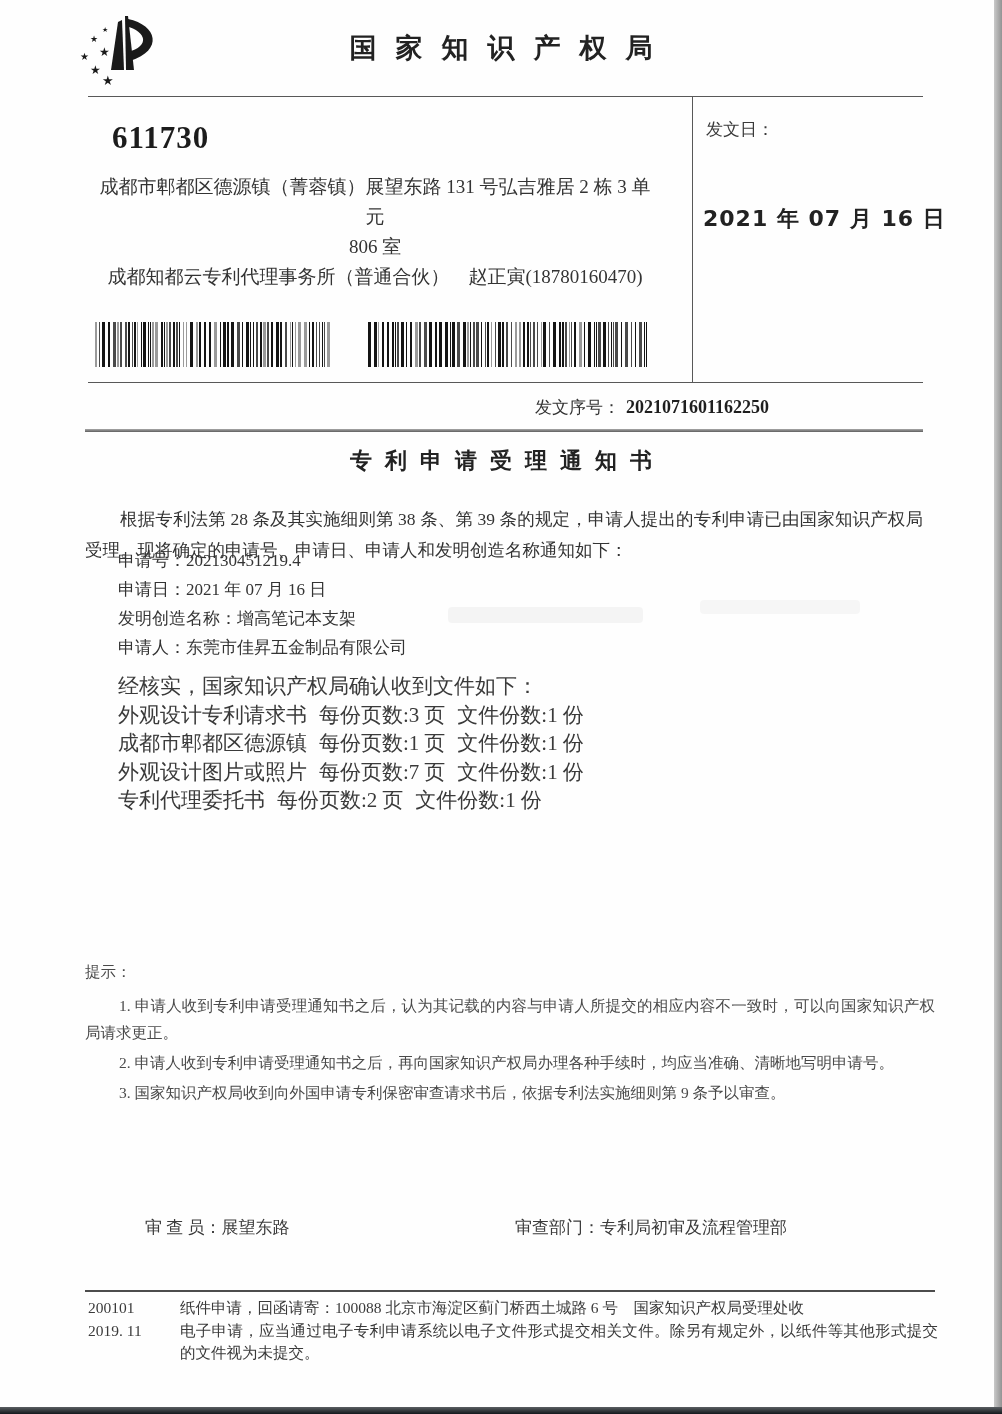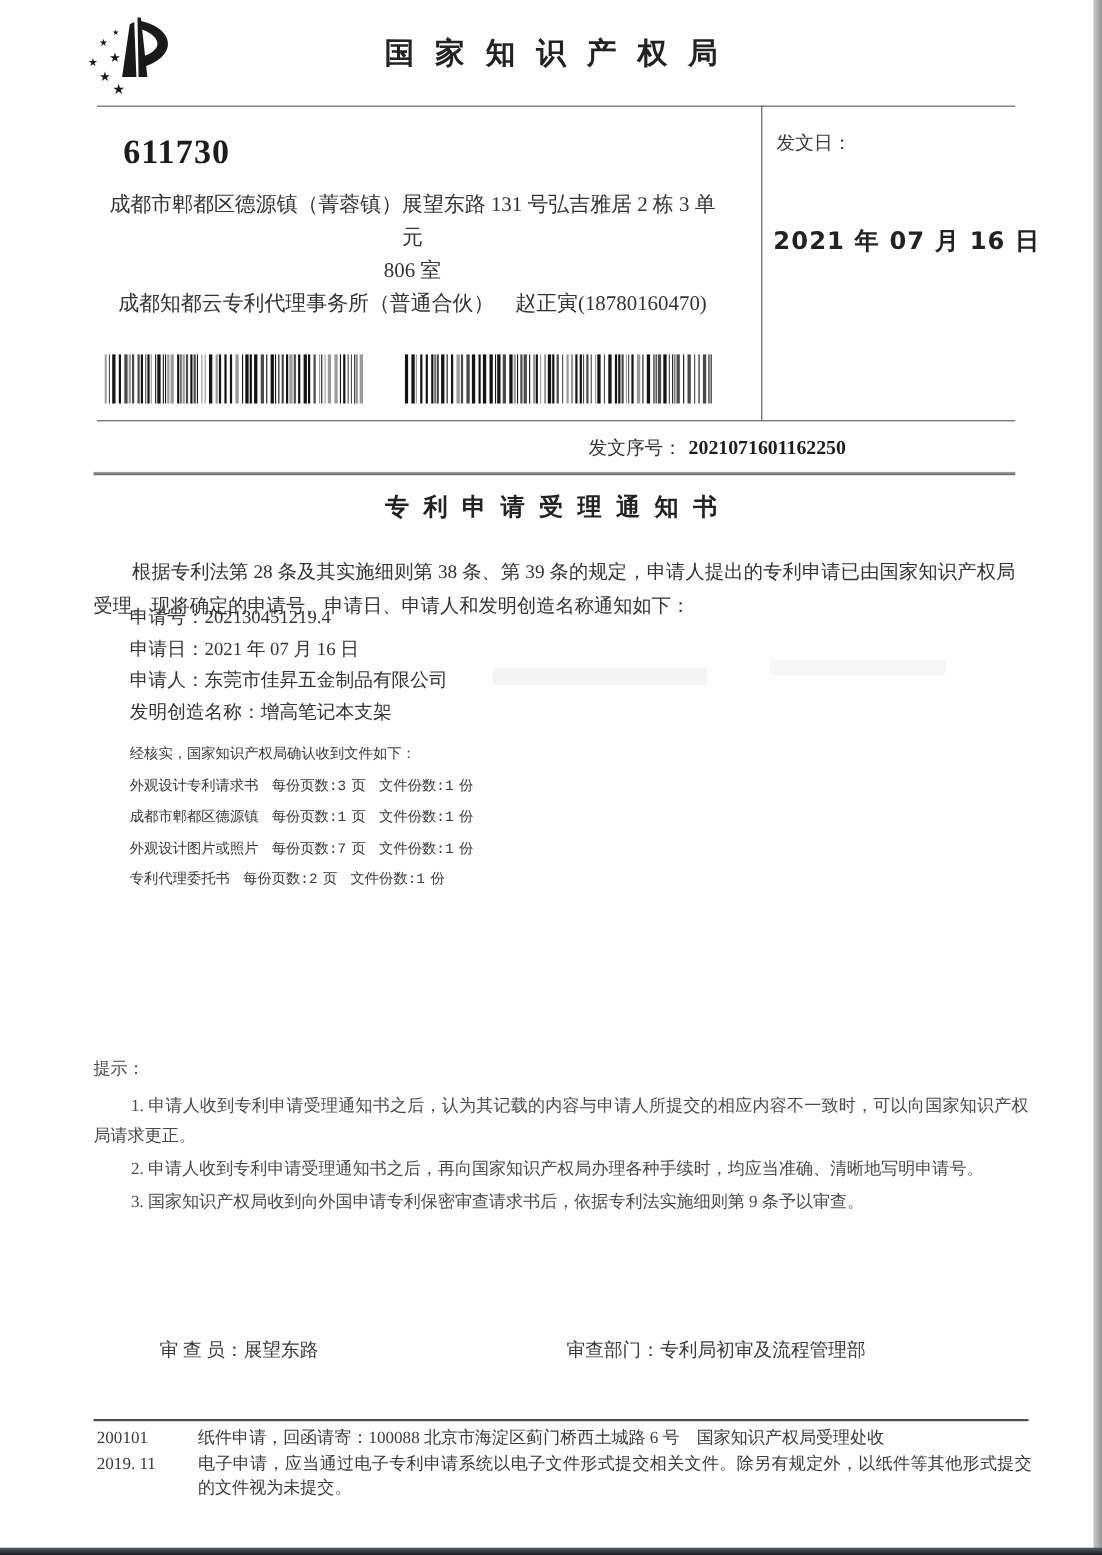--- a/index.html
+++ b/index.html
@@ -42,21 +42,21 @@
   .num-right{left:535px;}
   .num-val{font-weight:bold;font-size:18px;color:#1e1e1e;margin-left:6px;}
   
   .notice-title{
     left:0;right:0;top:446px;text-align:center;
     font-size:22px;font-weight:bold;letter-spacing:13px;padding-left:13px;color:#222;
   }
   .intro{left:85px;top:486px;width:838px;font-size:17.5px;line-height:31px;
     text-indent:2em;text-align:justify;color:#333;}
   .fields{left:118px;top:546px;font-size:17px;line-height:29px;color:#333;}
-  .received{left:118px;top:672px;font-size:13px;line-height:28.5px;color:#3a3a3a;font-family:Liberation Mono, monospace;}
+  .received{left:118px;top:672px;font-size:21px;line-height:28.5px;color:#3a3a3a;}
   .doc-sep{margin-left:12px;}
   .unit{margin-left:5px;}
   
   .tips{left:85px;top:958px;width:850px;font-size:15.5px;line-height:27px;color:#4a4a4a;}
   .tips p{margin:0 0 3px 0;}
   .tips .tip-item{text-indent:2.2em;text-align:justify;}
   .tips .tips-heading{margin-bottom:7px;}
   
   .signoff{top:1216px;font-size:17px;color:#3a3a3a;}
   .signoff-examiner{left:145px;}
@@ -248,22 +248,22 @@
   </div>
 
   <div class="abs rule-thick abs"></div>
 
   <div class="abs notice-title">专利申请受理通知书</div>
   <p class="abs intro">根据专利法第 28 条及其实施细则第 38 条、第 39 条的规定，申请人提出的专利申请已由国家知识产权局受理。现将确定的申请号、申请日、申请人和发明创造名称通知如下：</p>
 
   <div class="abs fields">
     <div><span>申请号：</span><span>202130451219.4</span></div>
     <div><span>申请日：</span><span>2021 年 07 月 16 日</span></div>
+    <div><span>发明创造名称：</span><span>增高笔记本支架</span></div>
     <div><span>申请人：</span><span>东莞市佳昇五金制品有限公司</span></div>
-    <div><span>发明创造名称：</span><span>增高笔记本支架</span></div>
   </div>
 
   <div class="abs received">
     <div>经核实，国家知识产权局确认收到文件如下：</div>
     <div><span>外观设计专利请求书</span><span class="doc-sep">每份页数:</span><span>3</span><span class="unit">页</span><span class="doc-sep">文件份数:</span><span>1</span><span class="unit">份</span></div>
     <div><span>成都市郫都区德源镇</span><span class="doc-sep">每份页数:</span><span>1</span><span class="unit">页</span><span class="doc-sep">文件份数:</span><span>1</span><span class="unit">份</span></div>
     <div><span>外观设计图片或照片</span><span class="doc-sep">每份页数:</span><span>7</span><span class="unit">页</span><span class="doc-sep">文件份数:</span><span>1</span><span class="unit">份</span></div>
     <div><span>专利代理委托书</span><span class="doc-sep">每份页数:</span><span>2</span><span class="unit">页</span><span class="doc-sep">文件份数:</span><span>1</span><span class="unit">份</span></div>
   </div>
 

